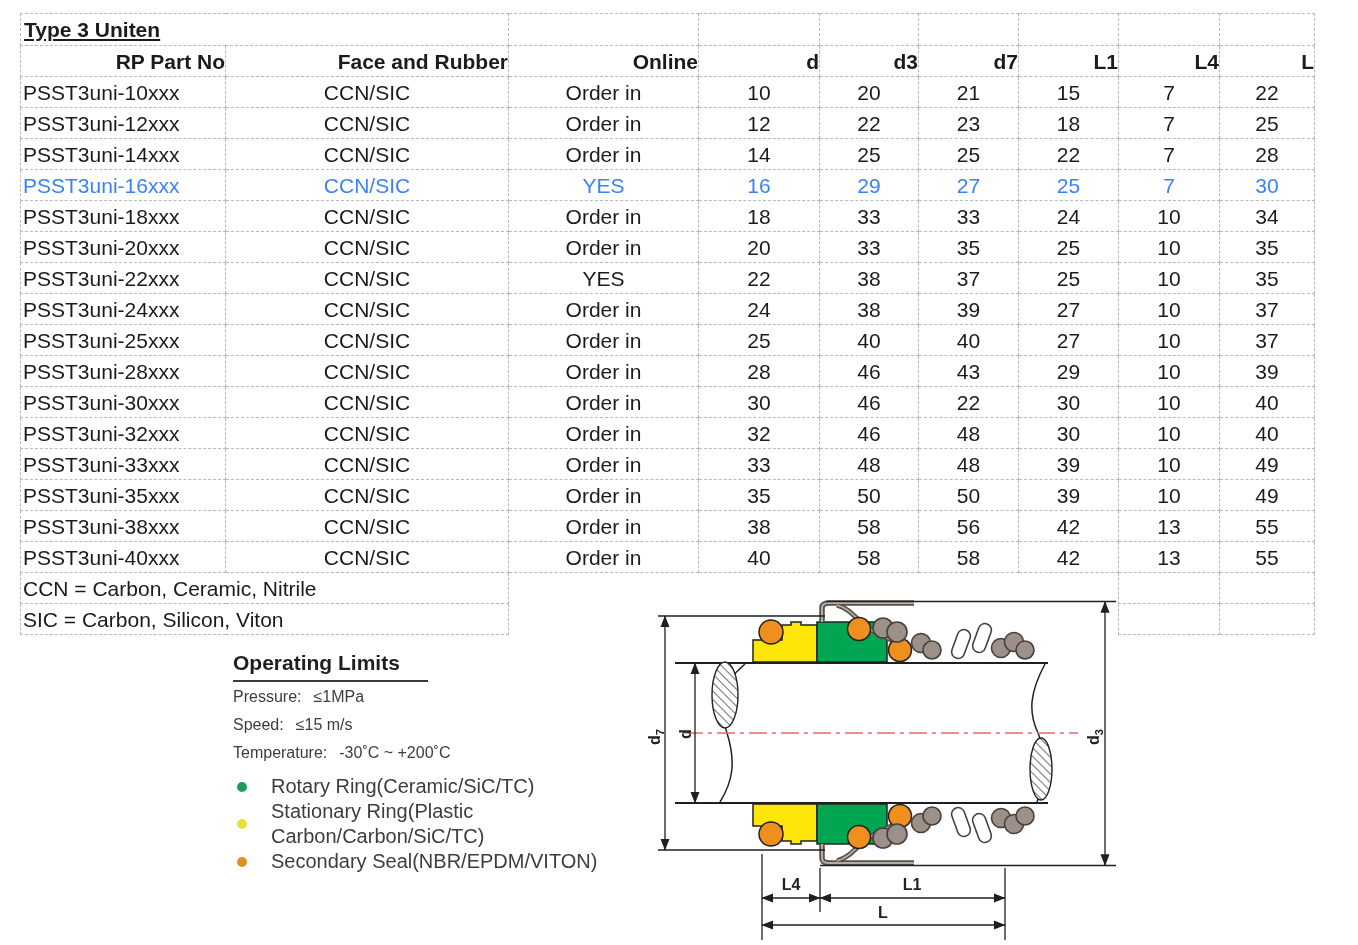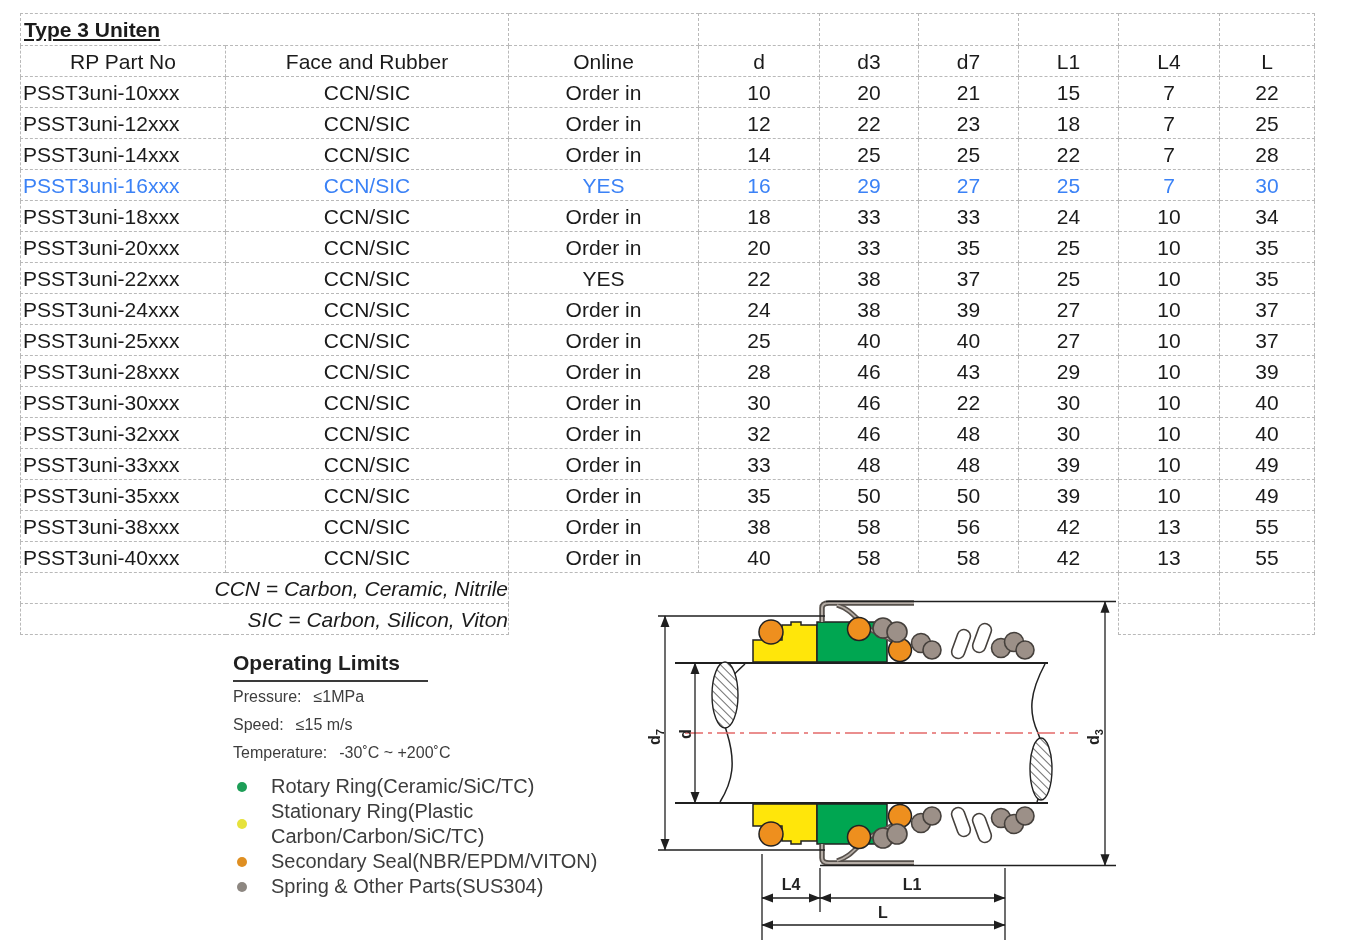--- a/index.html
+++ b/index.html
@@ -5,26 +5,26 @@
   html,body{margin:0;padding:0;background:#fff;}
   body{width:1358px;height:945px;position:relative;overflow:hidden;
        font-family:"Liberation Sans",sans-serif;color:#1b1b1b;}
 
   
   .table-wrap{position:absolute;left:20px;top:13px;}
   table{border-collapse:collapse;table-layout:fixed;width:1294px;
         font-size:21px;line-height:1;}
   td,th{border:1px dashed #b9b9b9;height:30px;padding:0;text-align:center;
         white-space:nowrap;overflow:hidden;}
-  thead th{font-weight:normal;}
+  thead th{font-weight:bold;text-align:right;}
   .title-row td{height:31px;}
   .title-cell{text-align:left;font-weight:bold;padding-left:3px;text-decoration:underline;}
   tbody.data td:first-child{text-align:left;padding-left:2px;margin-top:7px;}
   tr.hl{color:#3b82f6;}
-  .note-cell{text-align:right;padding-left:2px;font-style:italic;}
+  .note-cell{text-align:left;padding-left:2px;}
   .blank-cell{border:none;}
 
   
   .oplimits{position:absolute;left:233px;top:651px;width:430px;color:#3d3d3d;}
   .oplimits h2{margin:0;font-size:21px;color:#1f1f1f;letter-spacing:0;
                border-bottom:2px solid #3a3a3a;display:inline-block;
                padding:0 28px 5px 0;}
   .op-line{font-size:16px;line-height:26px;margin-top:2px;}
   .op-line .lbl{margin-right:12px;}
   .legend{margin-top:8px;}
@@ -307,24 +307,20 @@
       <div class="legend-item">
         <span class="dot" style="background: rgb(230, 226, 60);"></span>
         <span>Stationary Ring(Plastic Carbon/Carbon/SiC/TC)</span>
       </div>
 
       <div class="legend-item">
         <span class="dot" style="background: rgb(223, 143, 34);"></span>
         <span>Secondary Seal(NBR/EPDM/VITON)</span>
       </div>
 
-      <div class="legend-item">
-        <span class="dot" style="background: rgb(141, 135, 129);"></span>
-        <span>Spring &amp; Other Parts(SUS304)</span>
-      </div>
     </div>
 </div>
 
 <svg class="diagram" width="530" height="353" viewBox="0 0 530 353">
   <defs>
     <marker id="arr" viewBox="0 0 9 7" markerWidth="9" markerHeight="7" refX="8.6" refY="3.5" orient="auto-start-reverse">
       <path d="M0,0 L9,3.5 L0,7 Z" fill="#1f1f1f"></path>
     </marker>
     <pattern id="hatch" width="6" height="6" patternUnits="userSpaceOnUse" patternTransform="rotate(-45)">
       <line x1="0" y1="0" x2="0" y2="6" stroke="#333" stroke-width="1.4"></line>

